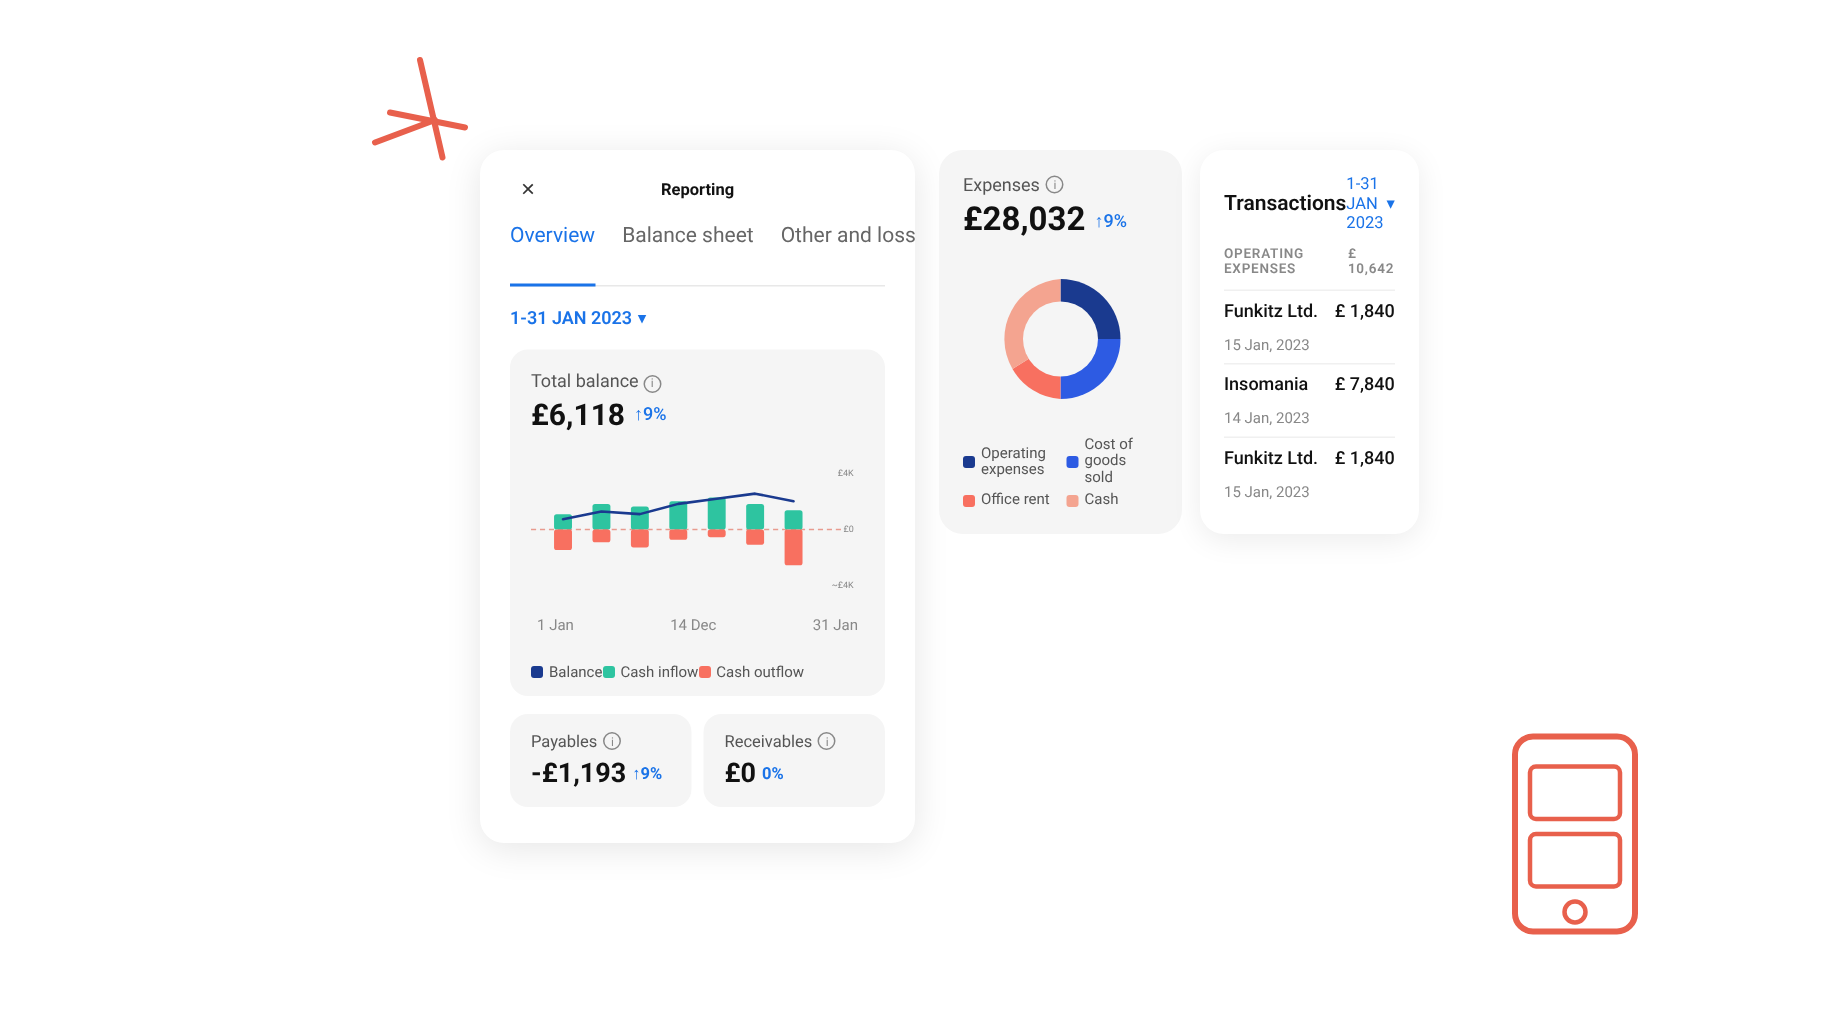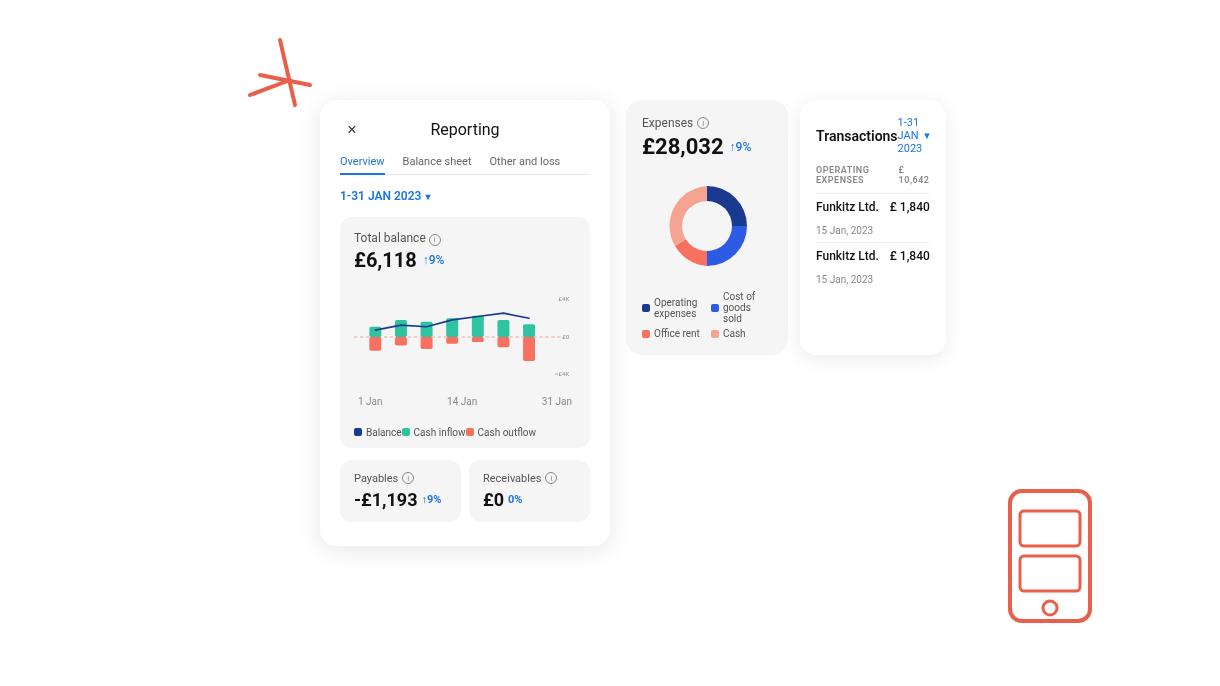--- a/index.html
+++ b/index.html
@@ -68,36 +68,36 @@
       font-size: 16px;
       color: #333;
       display: flex;
       align-items: center;
       justify-content: center;
       width: 24px;
       height: 24px;
     }
 
     .card-title {
-      font-size: 16px;
-      font-weight: 400;
+      font-size: 11px;
+      font-weight: 700;
       color: #111;
     }
 
     
     .tabs {
       display: flex;
       gap: 18px;
       border-bottom: 1px solid #e8e8e8;
       margin-bottom: 14px;
     }
 
     .tab {
-      font-size: 11px;
-      padding-bottom: 5px;
+      font-size: 14px;
+      padding-bottom: 24px;
       color: #666;
       cursor: pointer;
       white-space: nowrap;
     }
 
     .tab.active {
       color: #1a73e8;
       border-bottom: 2px solid #1a73e8;
       margin-bottom: -1px;
     }
@@ -435,21 +435,21 @@
           <rect x="138" y="50" width="14" height="6" fill="#f87060" rx="2"></rect>
           <rect x="168" y="50" width="14" height="12" fill="#f87060" rx="2"></rect>
           <rect x="198" y="50" width="14" height="28" fill="#f87060" rx="2"></rect>
 
           <polyline points="25,42 55,36 85,38 115,30 145,26 175,22 205,28" fill="none" stroke="#1a3a8f" stroke-width="2" stroke-linejoin="round" stroke-linecap="round"></polyline>
         </svg>
       </div>
 
       <div class="chart-axis-labels">
         <span>1 Jan</span>
-        <span>14 Jan</span>
+        <span>14 Dec</span>
         <span>31 Jan</span>
       </div>
 
       <div class="chart-legend">
         <div class="legend-item">
           <div class="legend-dot" style="background:#1a3a8f"></div>
           <span>Balance</span>
         </div>
         <div class="legend-item">
           <div class="legend-dot" style="background:#2ec4a0"></div>
@@ -548,20 +548,27 @@
       </div>
 
       <div class="transaction-row">
         <div>
           <div class="transaction-name">Funkitz Ltd.</div>
           <div class="transaction-date">15 Jan, 2023</div>
         </div>
         <div class="transaction-amount">£ 1,840</div>
       </div>
 
+      <div class="transaction-row">
+        <div>
+          <div class="transaction-name">Insomania</div>
+          <div class="transaction-date">14 Jan, 2023</div>
+        </div>
+        <div class="transaction-amount">£ 7,840</div>
+      </div>
 
       <div class="transaction-row">
         <div>
           <div class="transaction-name">Funkitz Ltd.</div>
           <div class="transaction-date">15 Jan, 2023</div>
         </div>
         <div class="transaction-amount">£ 1,840</div>
       </div>
     </div>
 

